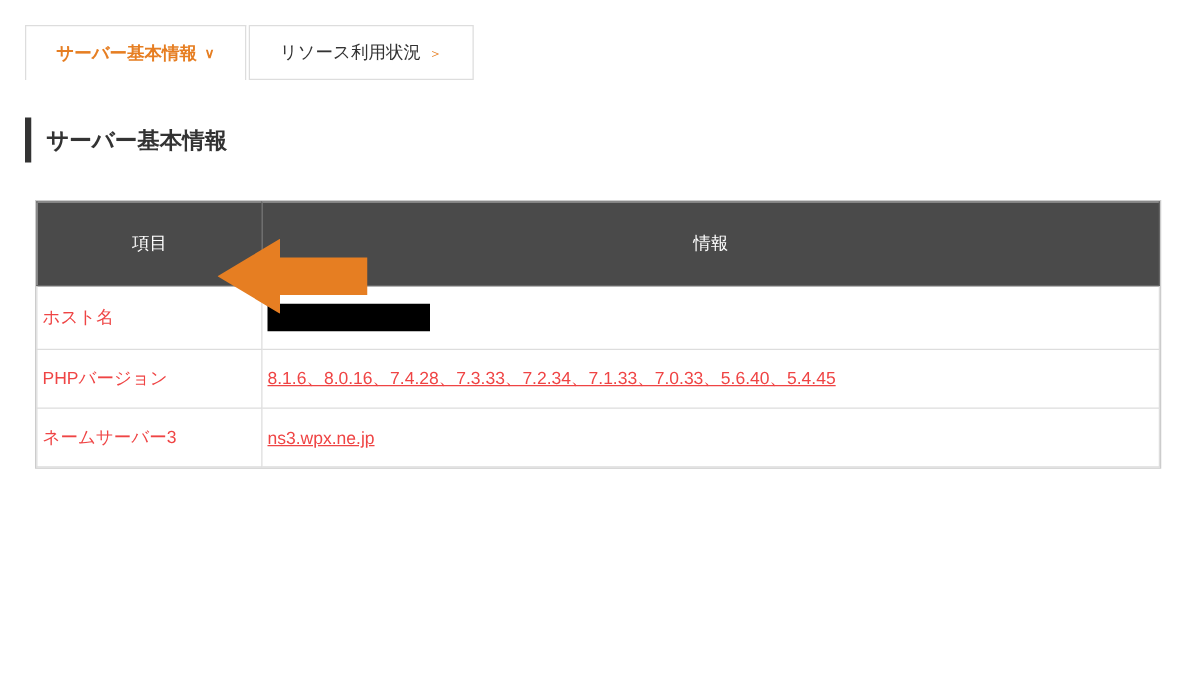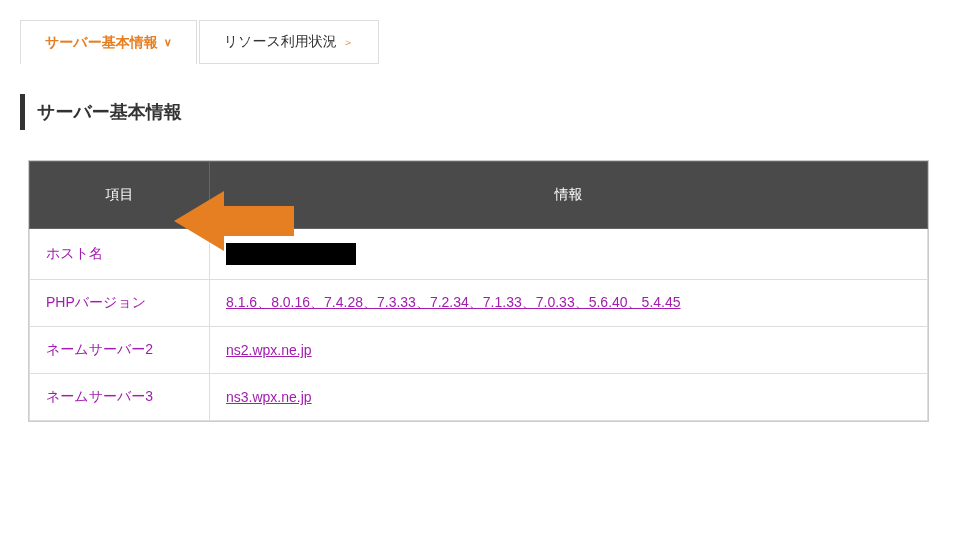--- a/index.html
+++ b/index.html
@@ -7,21 +7,21 @@
     .tabs { display: flex; gap: 2px; margin-bottom: 30px; }
     .tab { padding: 12px 24px; border: 1px solid #ddd; background: #fff; cursor: pointer; display: flex; align-items: center; gap: 6px; font-size: 14px; }
     .tab.active { color: #e67e22; border-bottom: none; font-weight: bold; }
     .tab .chev { font-size: 11px; color: #e67e22; }
     .section-title { border-left: 5px solid #333; padding: 6px 12px; font-size: 18px; font-weight: bold; margin-bottom: 30px; }
     .table-wrap { border: 1px solid #ccc; margin: 0 8px; }
     table { width: 100%; border-collapse: collapse; }
     th { background: #4a4a4a; color: #fff; padding: 24px; font-weight: normal; border: 1px solid #666; }
     th.col-item { width: 180px; text-align: center; }
     th.col-info { text-align: center; }
-    td { padding: 14px 16px; border: 1px solid #ddd; color: #a21caf; }
+    td { padding: 14px 4px; border: 1px solid #ddd; color: #ef4444; }
     td.cell-label { width: 180px; }
     td.cell-value { position: relative; text-decoration: underline; }
     .blackout { display: inline-block; width: 130px; height: 22px; background: #000; vertical-align: middle; }
     .arrow-overlay { position: absolute; left: 330px; top: 195px; width: 120px; height: 60px; pointer-events: none; }
   </style>
 </head>
 <body>
 
 <div class="tabs">
   <div class="tab active">
@@ -47,24 +47,20 @@
     <tbody id="table-body">
         <tr>
           <td class="cell-label">ホスト名</td>
           <td class="cell-value"><span class="blackout"></span></td>
         </tr>
         <tr>
           <td class="cell-label">PHPバージョン</td>
           <td class="cell-value">8.1.6、8.0.16、7.4.28、7.3.33、7.2.34、7.1.33、7.0.33、5.6.40、5.4.45</td>
         </tr>
         <tr>
-          <td class="cell-label">ネームサーバー2</td>
-          <td class="cell-value">ns2.wpx.ne.jp</td>
-        </tr>
-        <tr>
           <td class="cell-label">ネームサーバー3</td>
           <td class="cell-value">ns3.wpx.ne.jp</td>
         </tr>
       </tbody>
   </table>
   <svg class="arrow-overlay" viewBox="0 0 120 60" style="left:145px; top:30px;">
     <polygon points="0,30 50,0 50,15 120,15 120,45 50,45 50,60" fill="#e67e22"></polygon>
   </svg>
 </div>
 

